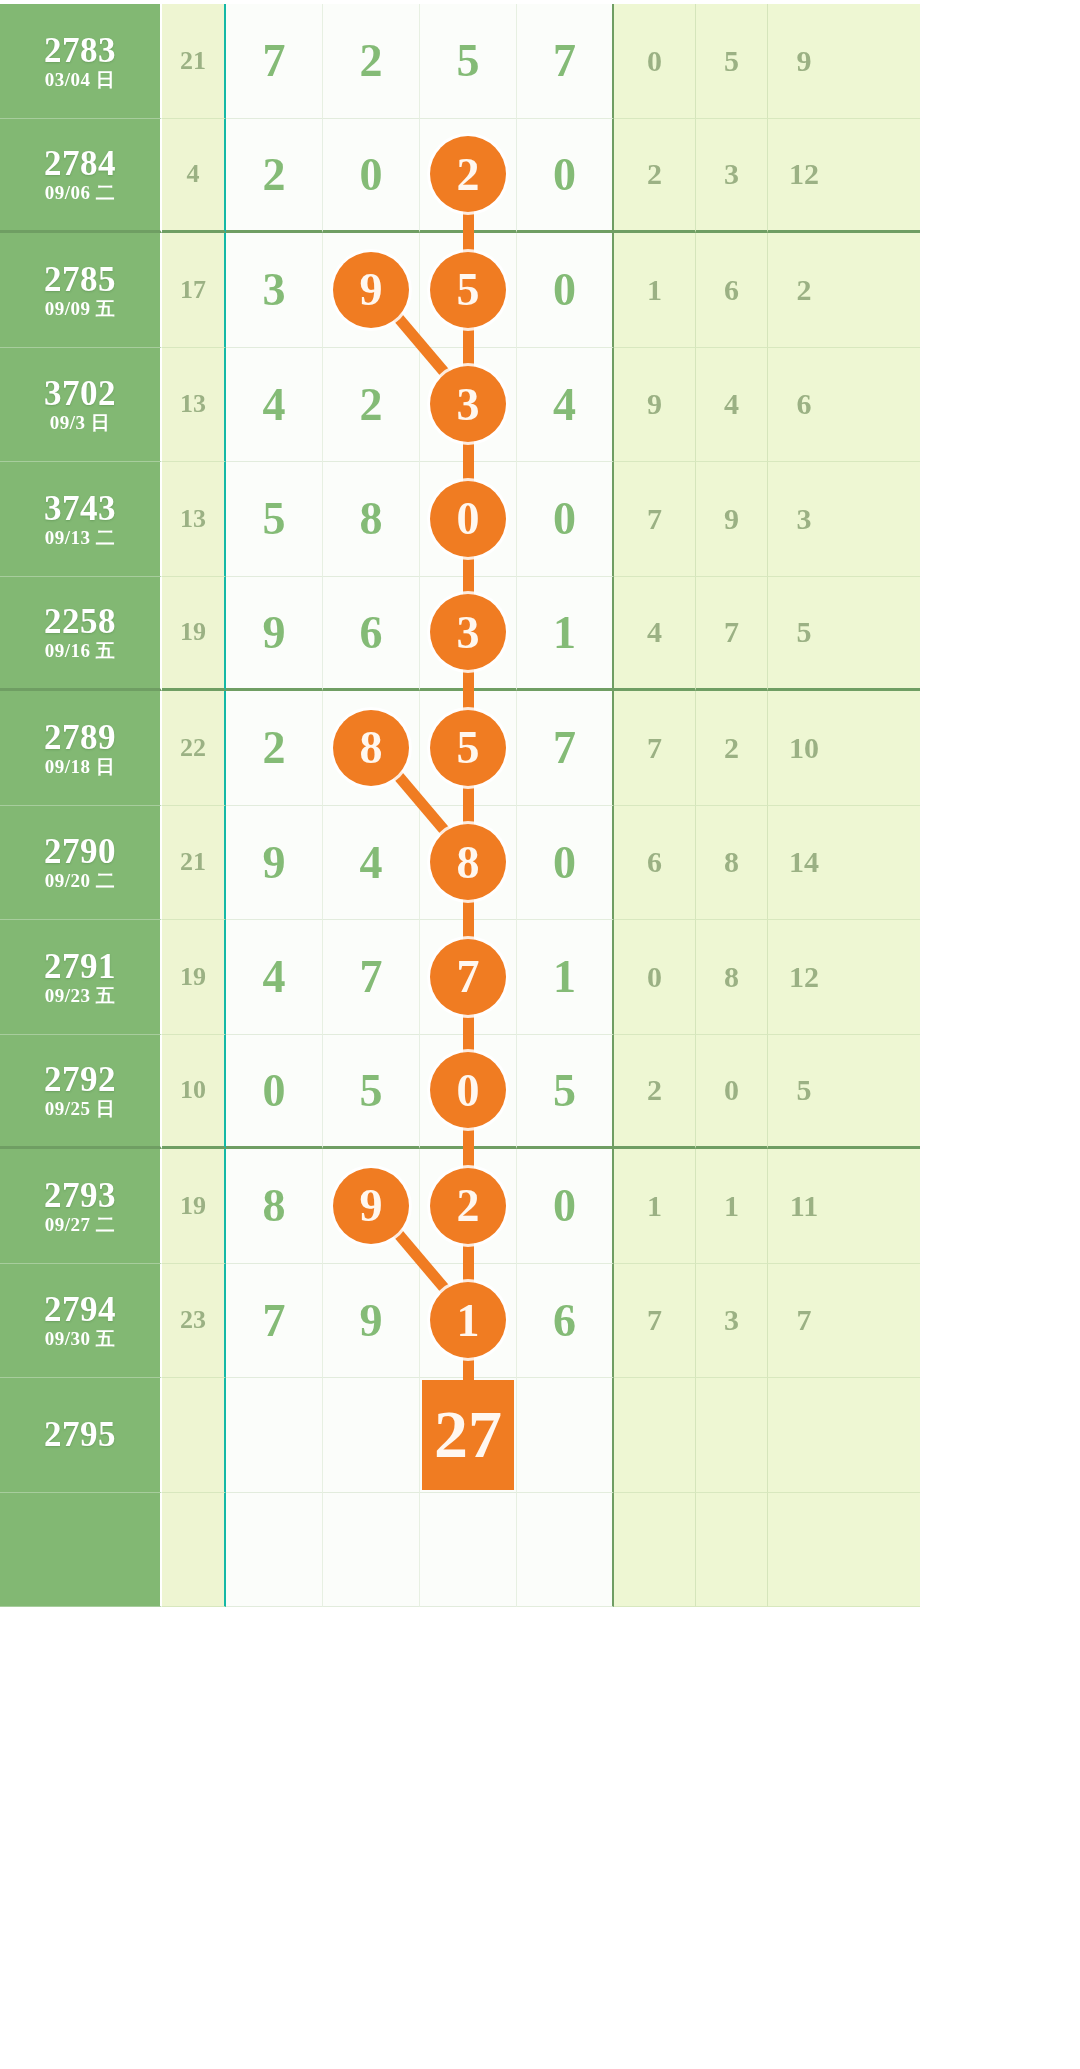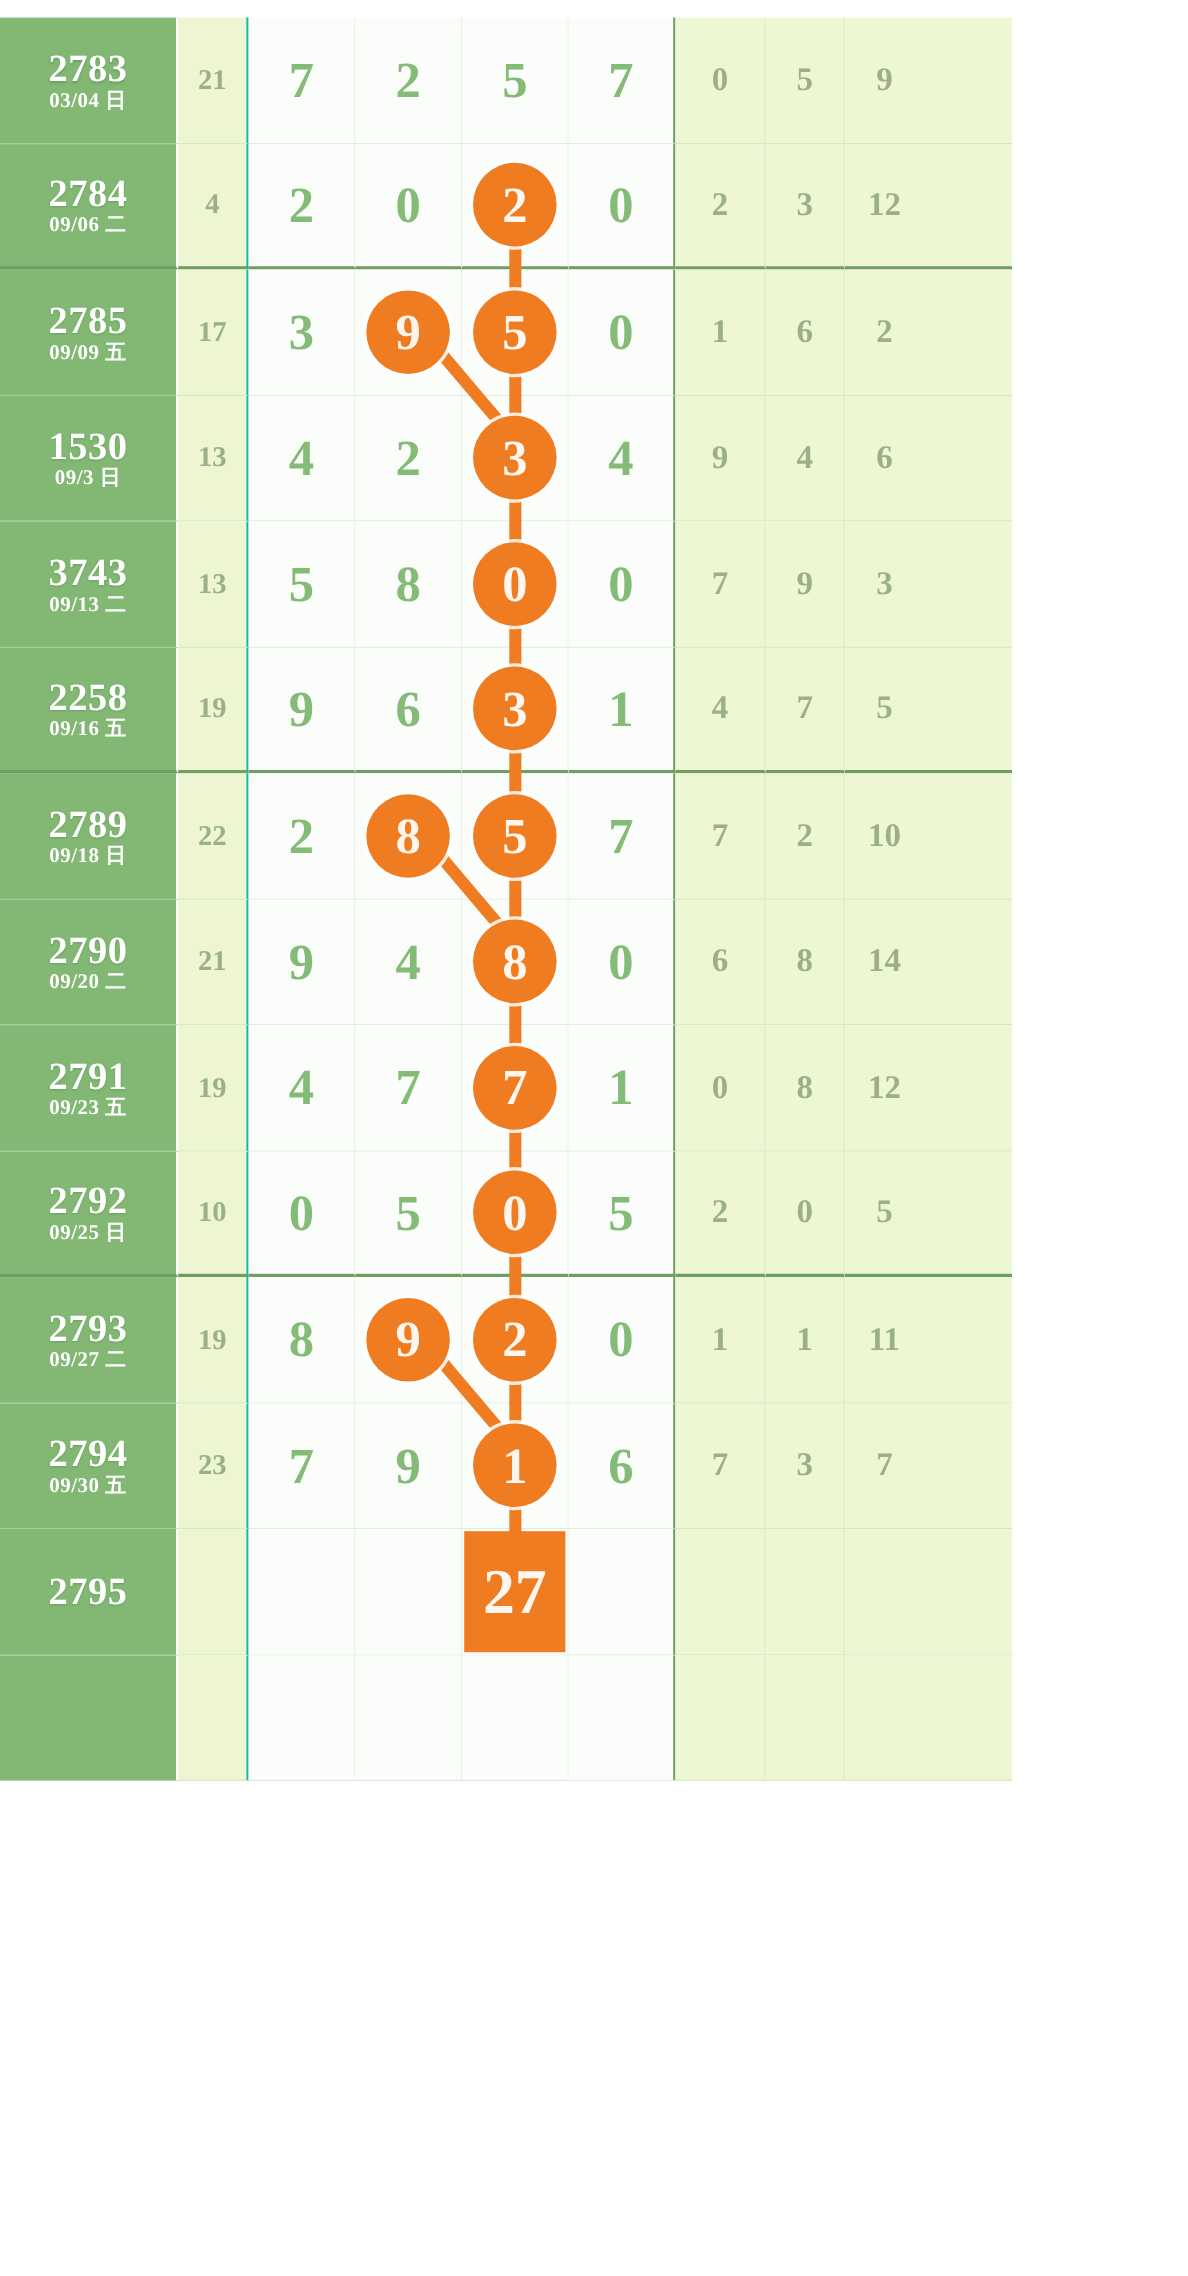--- a/index.html
+++ b/index.html
@@ -14,21 +14,21 @@
   #chart-root {
     position: relative;
     width: 1080px;
     height: 2069px;
     background: #ffffff;
   }
 
   
   .grid {
     position: absolute;
-    left: 0; top: 16px;
+    left: 0; top: 4px;
     width: 1080px;
     display: grid;
     grid-template-columns: 162px 64px 97px 97px 97px 97px 82px 72px 72px 80px;
   }
 
   .row { display: contents; }
 
   .cell {
     position: relative;
     height: 114.5px;
@@ -119,21 +119,21 @@
   .forecast-box {
     position: relative;
     z-index: 5;
     width: 92px;
     height: 110px;
     background: #f07c22;
     color: #fff7ef;
     display: flex;
     align-items: center;
     justify-content: center;
-    font-size: 58px;
+    font-size: 68px;
     font-weight: bold;
   }
 
   
   #connectors {
     position: absolute;
     left: 0; top: 0;
     width: 1080px;
     height: 2069px;
     pointer-events: none;
@@ -176,21 +176,21 @@
         </div><div class="cell digit last-digit">0</div><div class="cell stat">2</div><div class="cell stat">3</div><div class="cell stat last-stat">12</div><div class="cell stat last-stat"></div></div>
       <div class="row"><div class="cell issue">
           <span class="issue-no">2785</span>
           <span class="issue-date">09/09 五</span>
         </div><div class="cell sum">17</div><div class="cell digit">3</div><div class="cell digit">
           <div class="ball">9</div>
         </div><div class="cell digit">
           <div class="ball">5</div>
         </div><div class="cell digit last-digit">0</div><div class="cell stat">1</div><div class="cell stat">6</div><div class="cell stat last-stat">2</div><div class="cell stat last-stat"></div></div>
       <div class="row"><div class="cell issue">
-          <span class="issue-no">1530</span>
+          <span class="issue-no">3702</span>
           <span class="issue-date">09/3 日</span>
         </div><div class="cell sum">13</div><div class="cell digit">4</div><div class="cell digit">2</div><div class="cell digit">
           <div class="ball">3</div>
         </div><div class="cell digit last-digit">4</div><div class="cell stat">9</div><div class="cell stat">4</div><div class="cell stat last-stat">6</div><div class="cell stat last-stat"></div></div>
       <div class="row"><div class="cell issue">
           <span class="issue-no">3743</span>
           <span class="issue-date">09/13 二</span>
         </div><div class="cell sum">13</div><div class="cell digit">5</div><div class="cell digit">8</div><div class="cell digit">
           <div class="ball">0</div>
         </div><div class="cell digit last-digit">0</div><div class="cell stat">7</div><div class="cell stat">9</div><div class="cell stat last-stat">3</div><div class="cell stat last-stat"></div></div>

